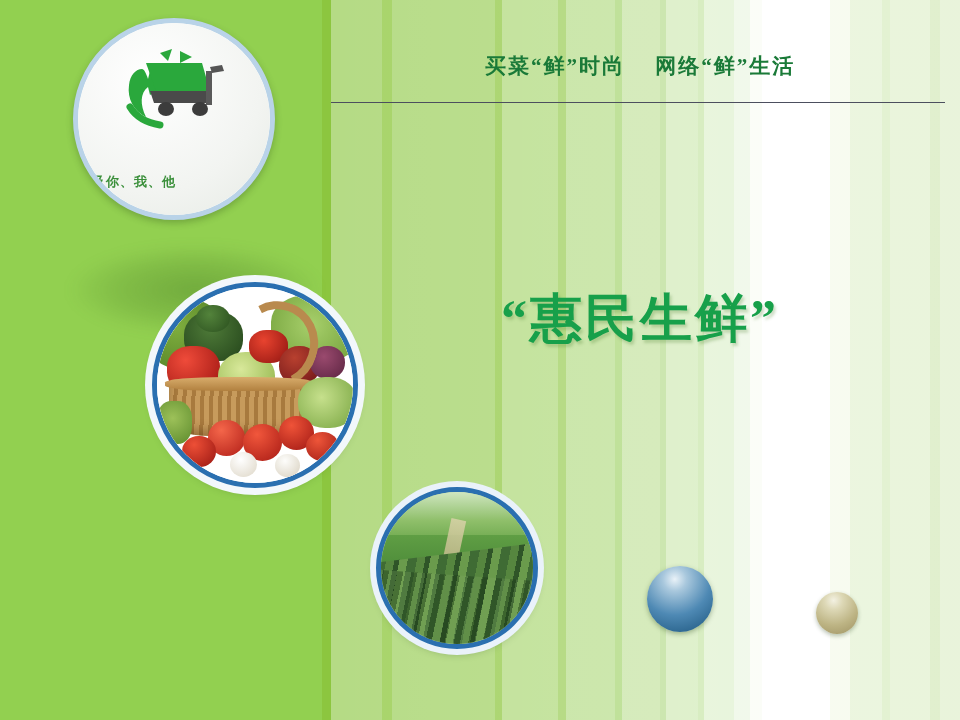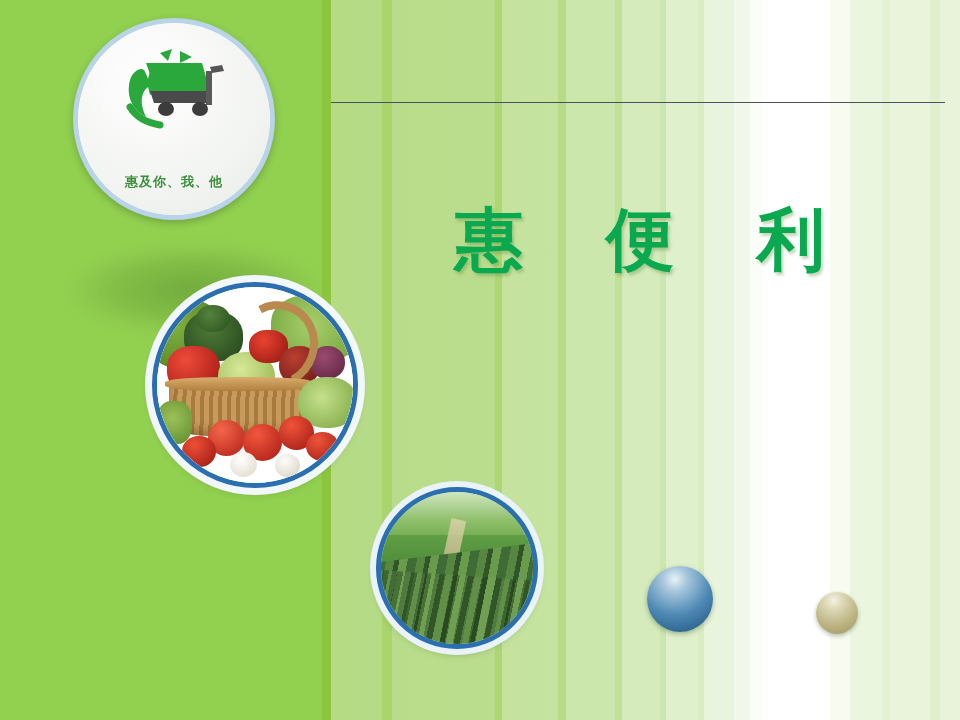--- a/index.html
+++ b/index.html
@@ -112,21 +112,21 @@
   }
   .logo-cart{position:absolute;left:28px;top:24px;width:136px;height:92px;}
   .logo-word{
     position:absolute;left:0;right:0;top:108px;text-align:center;
     font-family:"Liberation Sans", sans-serif;
     font-weight:bold;font-size:35px;color:#2cab3f;
     letter-spacing:0px;
     text-shadow:1px 1px 0 #0f7a2a;
   }
   .logo-tag{
-    position:absolute;left:0;right:0;top:150px;text-align:center;
+    position:absolute;left:0;right:0;top:150px;
     font-family:"Liberation Sans", sans-serif;
     font-weight:bold;font-size:13px;color:#3a8f3a;
     letter-spacing:1px;
   }
 
   
   .photo-circle{
     position:absolute;border-radius:50%;overflow:hidden;
   }
   .pc-basket{
@@ -184,23 +184,24 @@
 <body>
 
 <div id="slide">
 
   <div class="bg-stripes"></div>
   <div class="stripe-overlay"></div>
   <div class="bg-left"></div>
   <div class="left-edge-strip"></div>
   <div class="shadow-blob"></div>
 
+  <div class="header-tagline">买菜“鲜”时尚　 网络“鲜”生活</div>
   <div class="header-rule"></div>
 
-  <div class="main-title">惠 便 利</div>
+  <div class="sub-title">“惠民生鲜”</div>
 
   <div class="logo">
     <div class="logo-inner"></div>
     <svg class="logo-cart" viewBox="0 0 136 92">
       <path d="M54 6 L66 2 L62 14 Z" fill="#2aa83c"></path>
       <path d="M74 4 L86 10 L74 16 Z" fill="#2aa83c"></path>
       <path d="M36 22 C30 22 24 28 23 38 C21 52 28 64 40 70
                C34 58 34 46 42 40 L44 48 L62 36 L44 24 L42 32
                C40 26 38 22 36 22 Z" fill="#2aa83c"></path>
       <path d="M40 16 L96 16 L104 44 L50 44 Z" fill="#2aa83c"></path>

